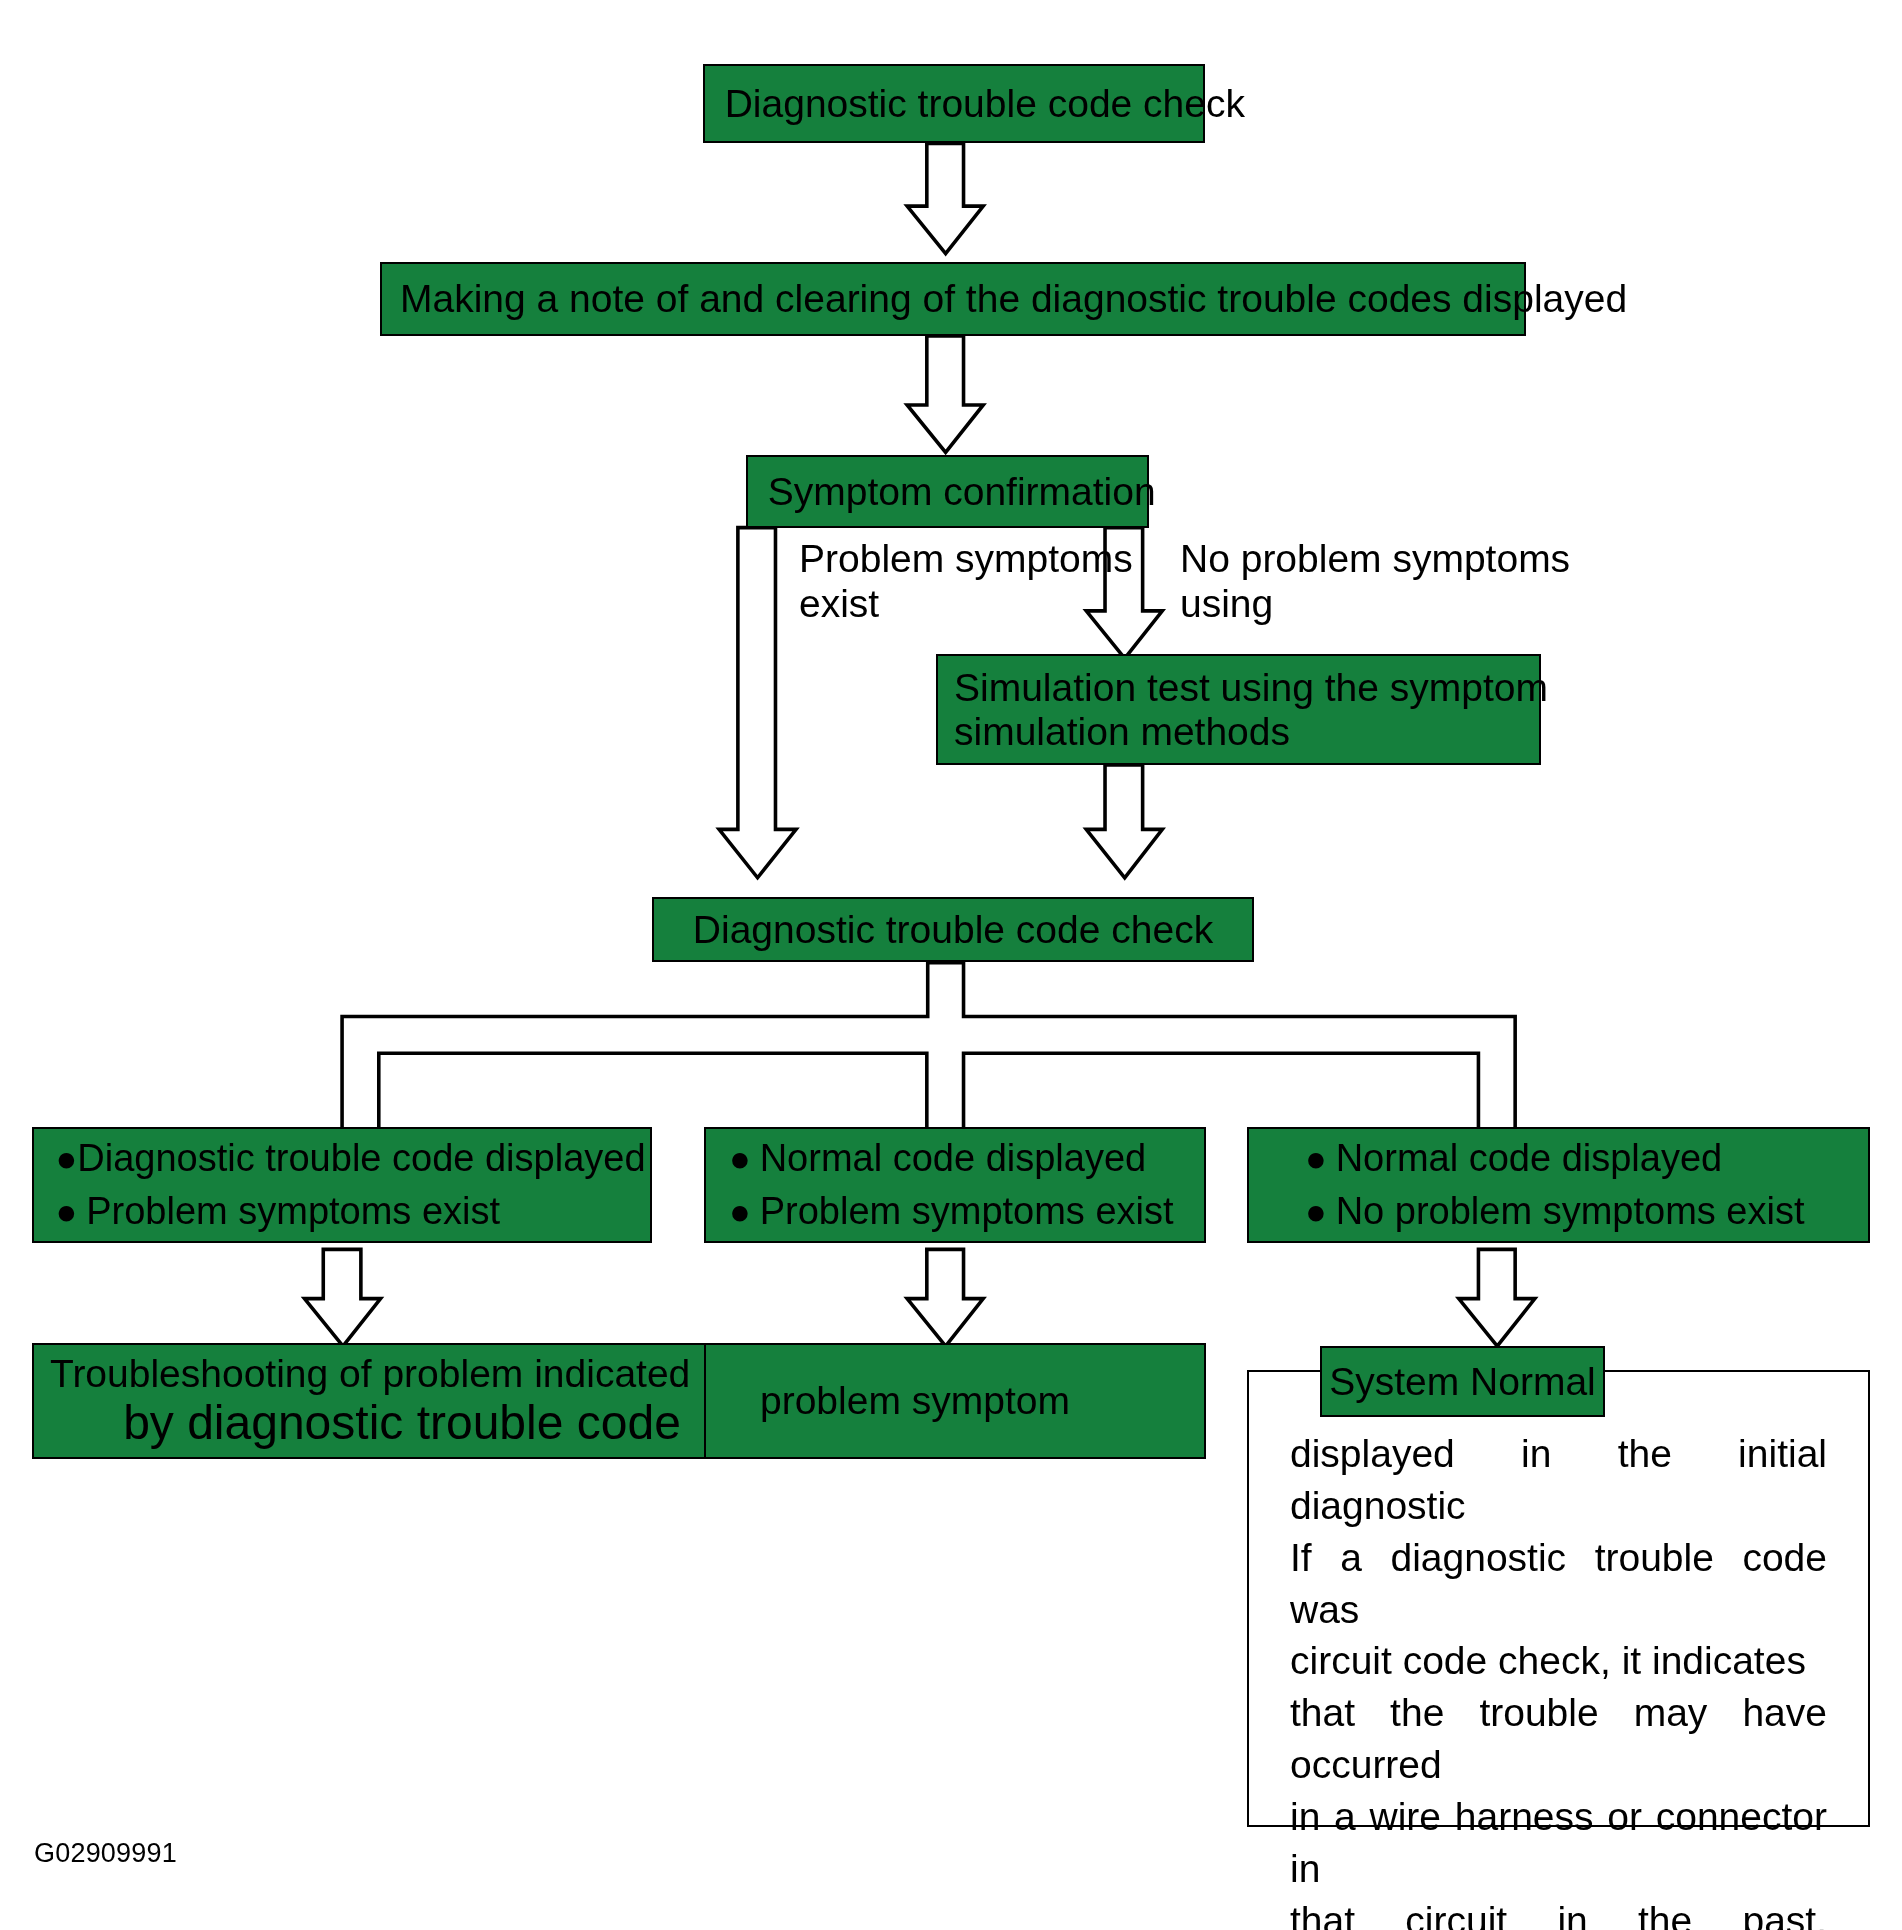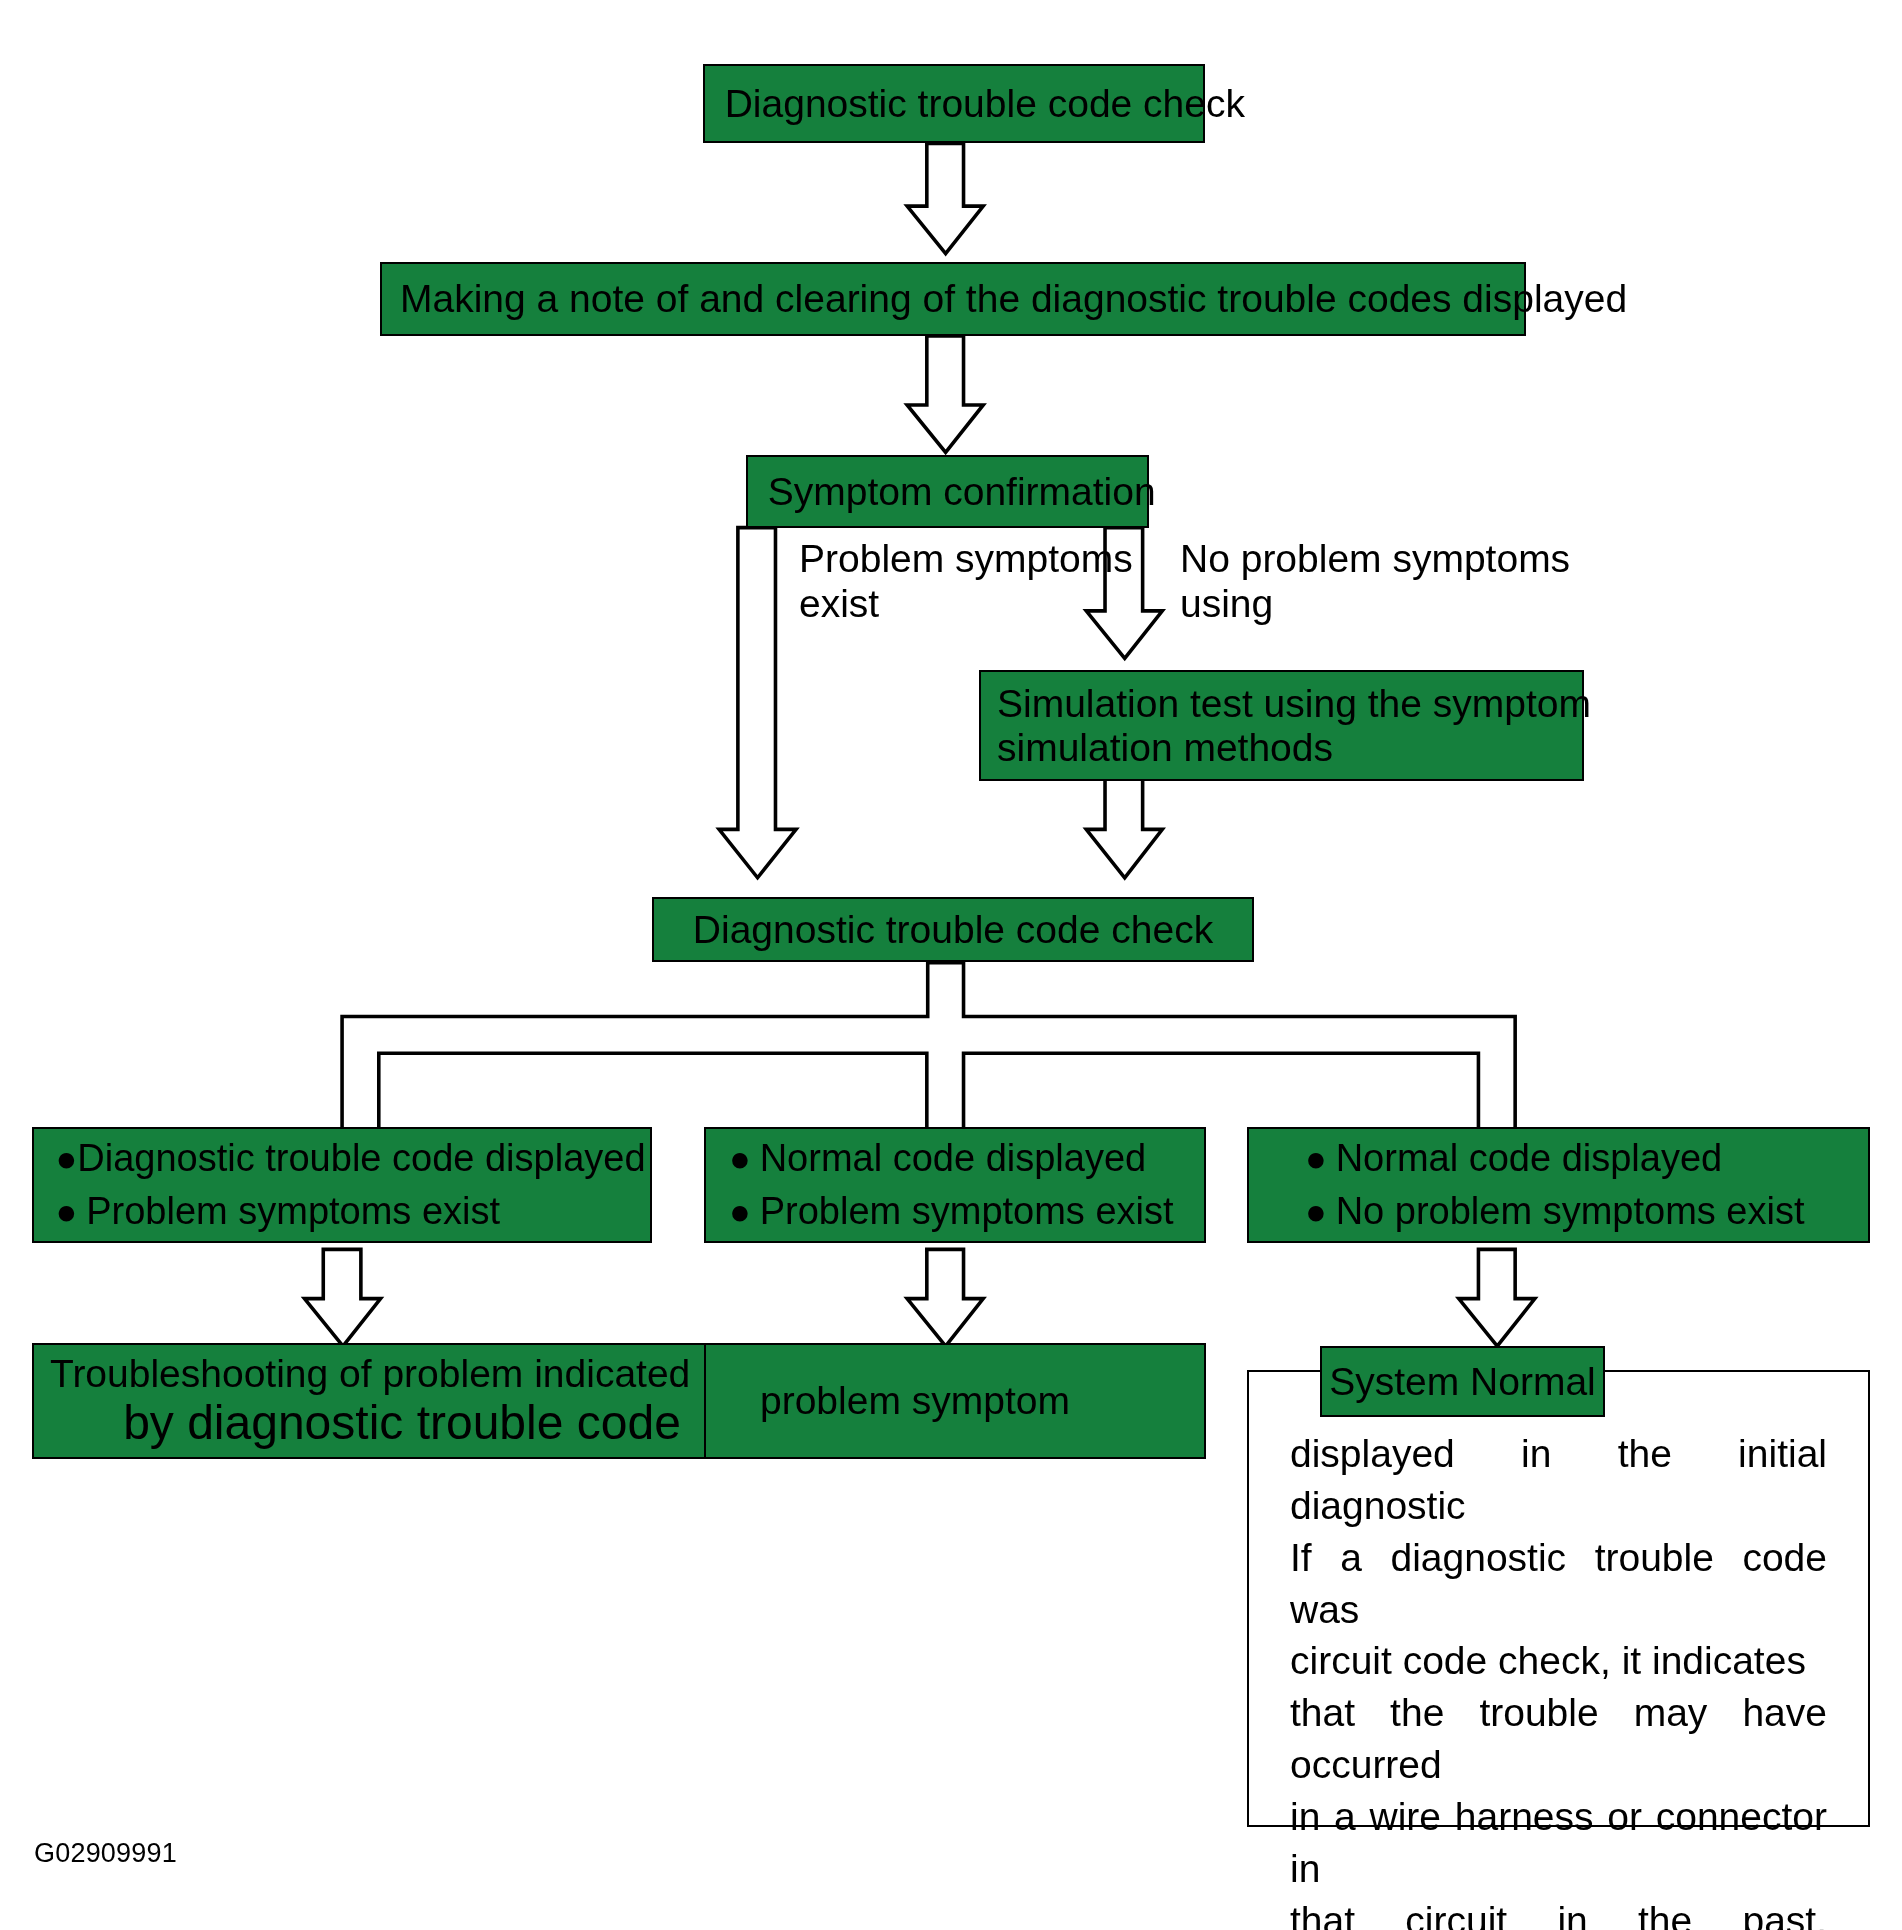--- a/index.html
+++ b/index.html
@@ -123,21 +123,21 @@
   </div>
 
   <div class="node" style="left:380px; top:262px; width:1146px; height:74px; padding:8px 18px;">
     <div class="line" style="font-size:39px;">Making a note of and clearing of the diagnostic trouble codes displayed</div>
   </div>
 
   <div class="node" style="left:746px; top:455px; width:403px; height:73px; padding:0 19.7px;">
     <div class="line" style="font-size:39px;">Symptom confirmation</div>
   </div>
 
-  <div class="node" style="left:979px; top:654px; width:605px; height:111px; padding:16px 16px;margin-top:16px;">
+  <div class="node" style="left:936px; top:654px; width:605px; height:111px; padding:16px 16px;">
     <div class="line" style="font-size:39px;">Simulation test using the symptom</div>
     <div class="line" style="font-size:39px;">simulation methods</div>
   </div>
 
   <div class="node" style="left:652px; top:897px; width:602px; height:65px; padding:0 19.7px; align-items:center;">
     <div class="line" style="font-size:39px;">Diagnostic trouble code check</div>
   </div>
 
   <div class="node" style="left:32px; top:1127px; width:620px; height:116px; padding:0 21.5px; justify-content:center; gap:10.7px;">
     <div class="bullet-row" style="font-size:38px;">

